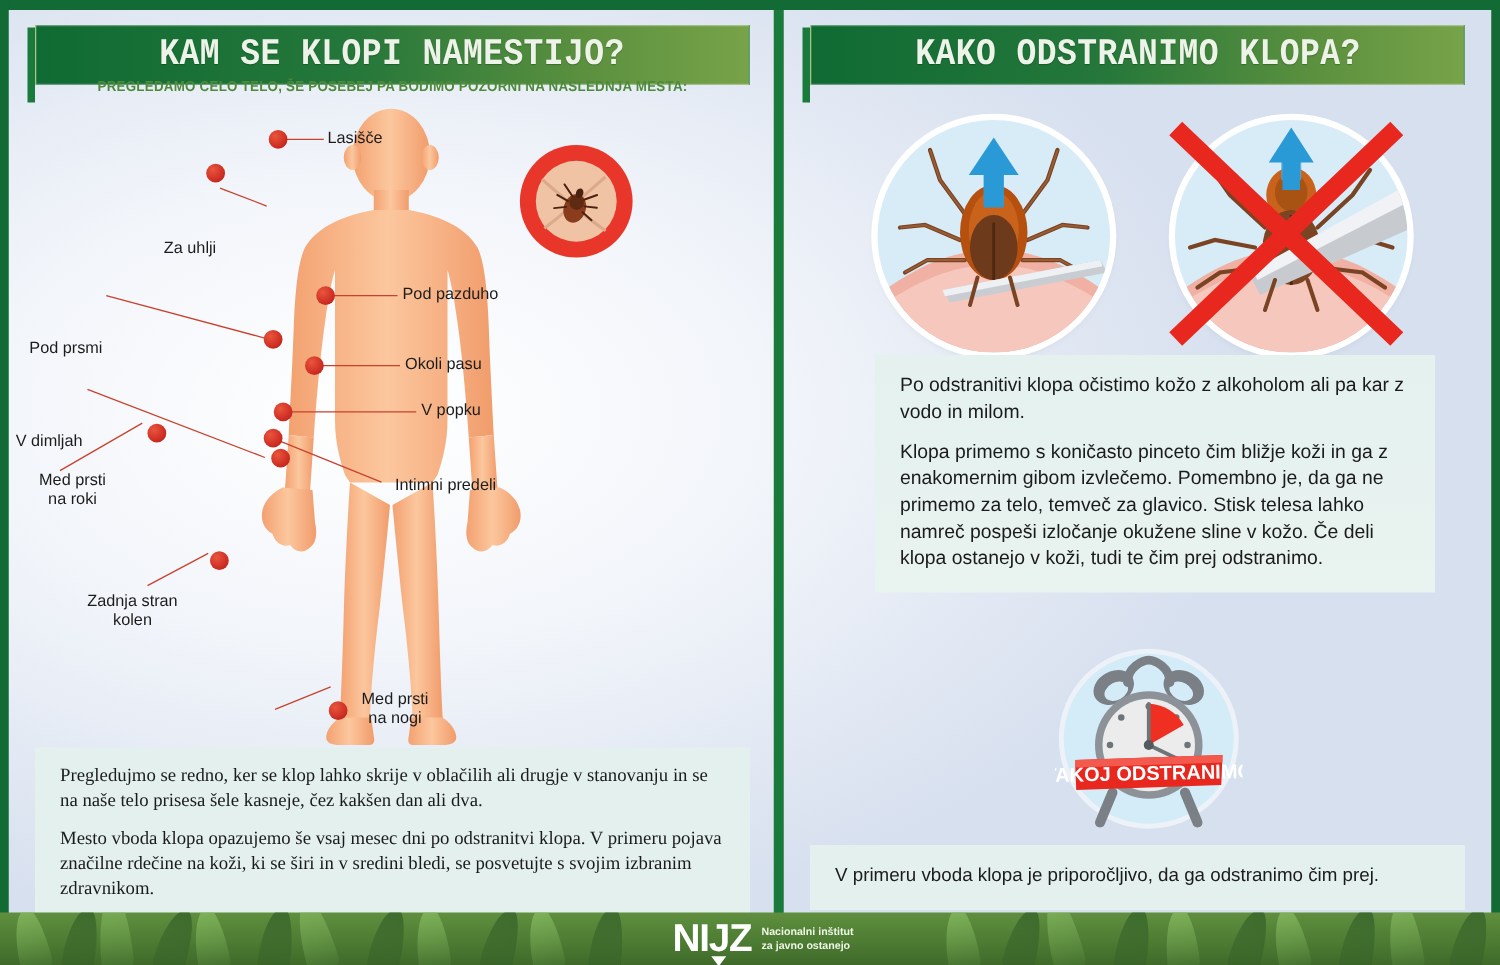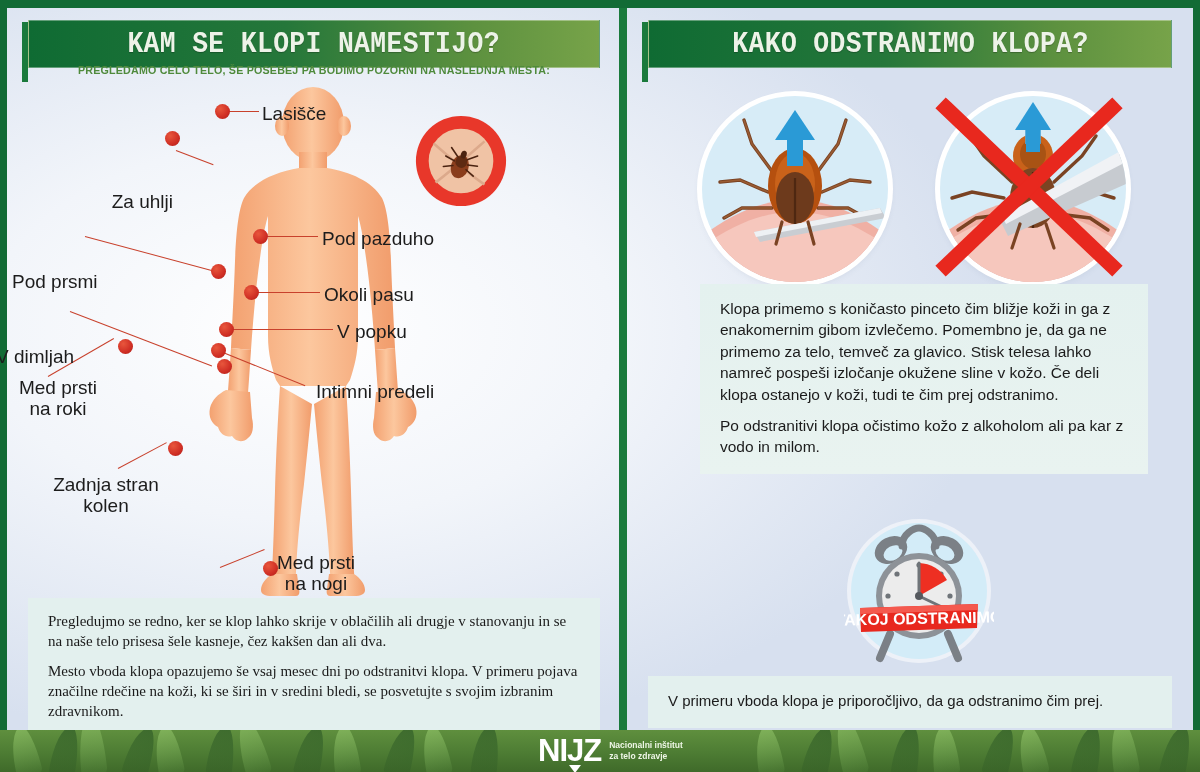--- a/index.html
+++ b/index.html
@@ -78,21 +78,21 @@
   
   #body-area { position:absolute; top:86px; left:28px; width:572px; height:510px; }
   .body-svg { position:absolute; top:0; left:140px; }
 
   .dot {
     position:absolute; width:15px; height:15px; border-radius:50%;
     background:radial-gradient(circle at 35% 32%, #e8563c 0%, #cf2e24 60%, #a81f18 100%);
   }
   .lead { position:absolute; height:0; border-top:1.6px solid #c8412c; transform-origin:left center; }
   .lbl {
-    position:absolute; font-size:19px; color:#1c1c1c; line-height:1.12;
+    position:absolute; font-size:13px; color:#1c1c1c; line-height:1.12;
     white-space:nowrap;
   }
   .lbl.r { text-align:right;margin-top:44px; }
   .lbl.c { text-align:center; }
 
   
   .tick-badge { position:absolute; top:112px; left:412px; width:98px; height:98px; }
 
   
   .infobox {
@@ -338,22 +338,22 @@
   </div>
 
   <svg class="crossmark" viewBox="0 0 212 206">
     <g stroke="#e8281e" stroke-width="15" stroke-linecap="square">
       <path d="M20,20 L186,178"></path>
       <path d="M186,20 L20,178"></path>
     </g>
   </svg>
 
   <div class="infobox" id="text-right">
+    <p>Po odstranitivi klopa očistimo kožo z alkoholom ali pa kar z vodo in milom.</p>
     <p>Klopa primemo s koničasto pinceto čim bližje koži in ga z enakomernim gibom izvlečemo. Pomembno je, da ga ne primemo za telo, temveč za glavico. Stisk telesa lahko namreč pospeši izločanje okužene sline v kožo. Če deli klopa ostanejo v koži, tudi te čim prej odstranimo.</p>
-    <p>Po odstranitivi klopa očistimo kožo z alkoholom ali pa kar z vodo in milom.</p>
   </div>
 
   <div id="clock">
     <svg viewBox="0 0 150 150" width="150" height="150">
       <circle cx="75" cy="75" r="72" fill="#ffffff" opacity=".55"></circle>
       <circle cx="75" cy="75" r="68" fill="#d3ecf8"></circle>
       <g fill="#7b8086">
         <ellipse cx="47" cy="34" rx="17" ry="13" transform="rotate(-28 47 34)"></ellipse>
         <ellipse cx="103" cy="34" rx="17" ry="13" transform="rotate(28 103 34)"></ellipse>
       </g>
@@ -418,18 +418,18 @@
 
     <div class="logo">
       <div class="logo-mark">
         <span>N</span>
         <span>I</span>
         <span class="j">J</span>
         <span>Z</span>
       </div>
       <div class="logo-sub">
         <div>Nacionalni inštitut</div>
-        <div>za telo zdravje</div>
+        <div>za javno ostanejo</div>
       </div>
     </div>
   </div>
 
 </div>
 
 </body></html>

